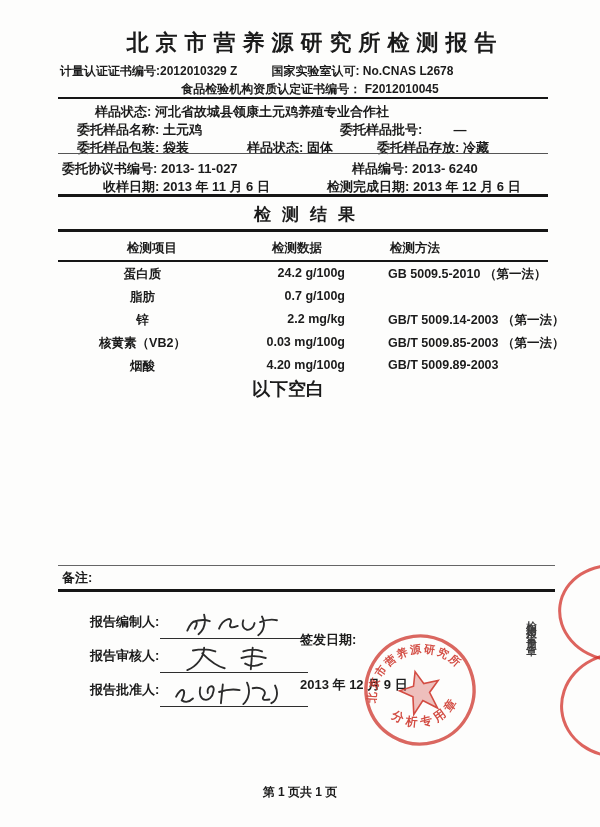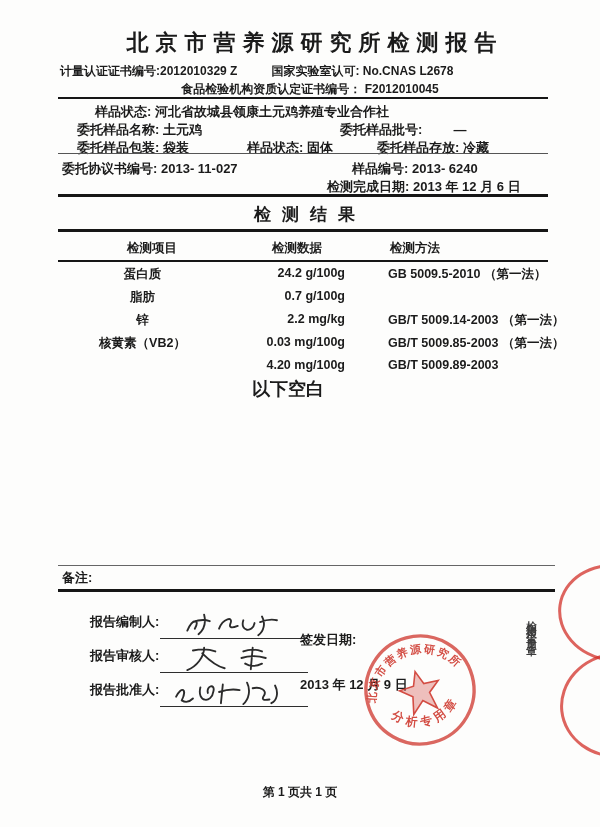--- a/index.html
+++ b/index.html
@@ -88,20 +88,24 @@
   </div>
   <div class="abs rthin"></div>
   <div class="abs inf" style="top:160px;left:62px;">
     <span>委托协议书编号:</span>
     <span>2013- 11-027</span>
   </div>
   <div class="abs inf" style="top:160px;left:352px;">
     <span>样品编号:</span>
     <span>2013- 6240</span>
   </div>
+  <div class="abs inf" style="top:178px;left:103px;">
+    <span>收样日期:</span>
+    <span>2013 年 11 月 6 日</span>
+  </div>
   <div class="abs inf" style="top:178px;left:327px;">
     <span>检测完成日期:</span>
     <span>2013 年 12 月 6 日</span>
   </div>
   <div class="abs rule r2"></div>
 
   <div class="abs sectitle">检测结果</div>
   <div class="abs rule r3"></div>
   <div class="abs th" style="top:240px;left:127px;">检测项目</div>
   <div class="abs th" style="top:240px;left:272px;">检测数据</div>
@@ -116,20 +120,21 @@
   <div class="abs tdval" style="top:289px;">0.7 g/100g</div>
 
   <div class="abs tditem" style="top:312px;">锌</div>
   <div class="abs tdval" style="top:312px;">2.2 mg/kg</div>
   <div class="abs tdmeth" style="top:312px;">GB/T 5009.14-2003 （第一法）</div>
 
   <div class="abs tditem" style="top:335px;">核黄素（VB2）</div>
   <div class="abs tdval" style="top:335px;">0.03 mg/100g</div>
   <div class="abs tdmeth" style="top:335px;">GB/T 5009.85-2003 （第一法）</div>
 
+  <div class="abs tditem" style="top:358px;">烟酸</div>
   <div class="abs tdval" style="top:358px;">4.20 mg/100g</div>
   <div class="abs tdmeth" style="top:358px;">GB/T 5009.89-2003</div>
 
   <div class="abs endnote">以下空白</div>
 
   <div class="abs rule r5"></div>
   <div class="abs remarks">备注:</div>
   <div class="abs rule r6"></div>
 
   <div class="abs siglabel" style="top:613px;">报告编制人:</div>

